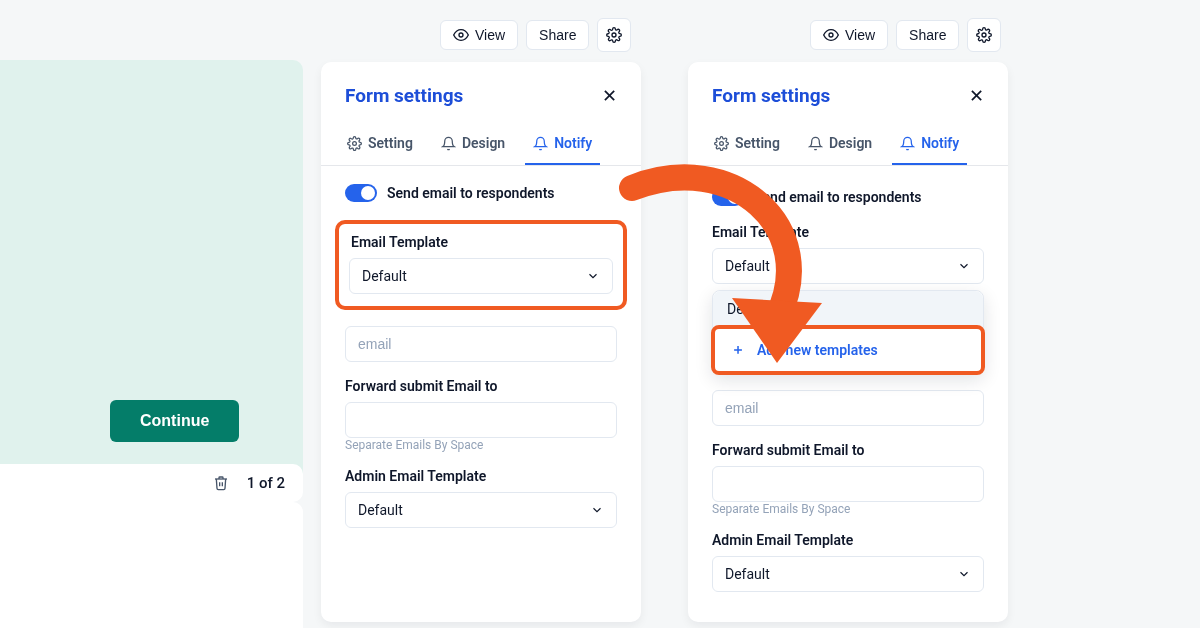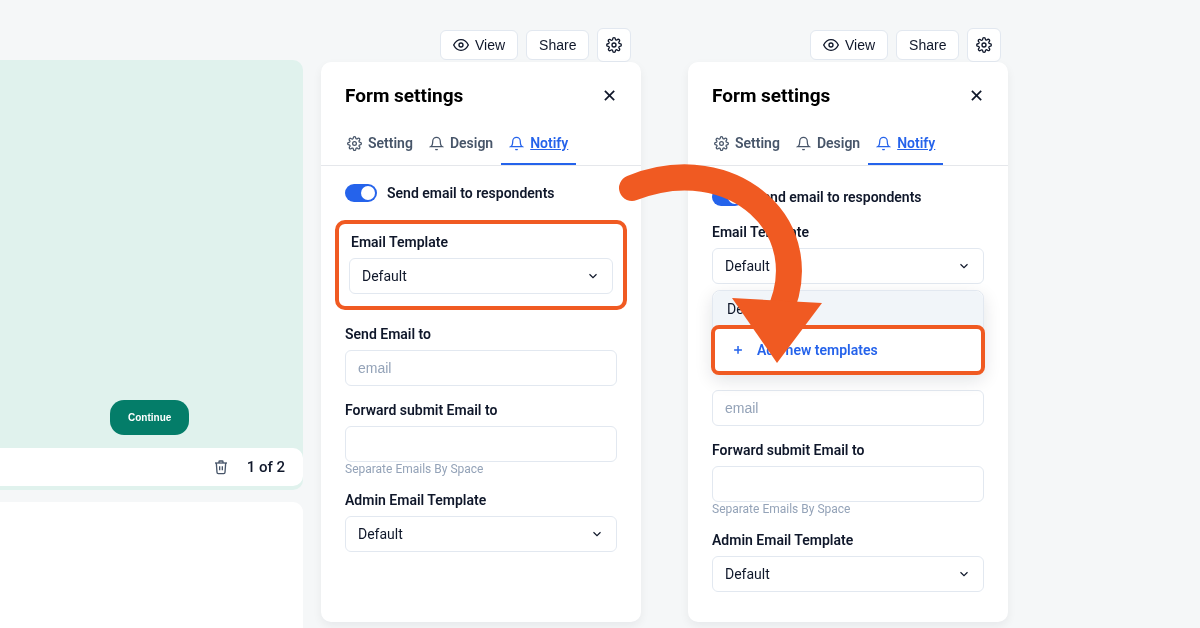--- a/index.html
+++ b/index.html
@@ -7,21 +7,21 @@
     font-family: -apple-system, BlinkMacSystemFont, "Segoe UI", Roboto, Helvetica, Arial, sans-serif;
     background: #f5f7f8;
     width: 1200px;
     height: 628px;
     overflow: hidden;
     position: relative;
     color: #0f172a;
   }
   .toolbar {
     position: absolute;
-    top: 28px;
+    top: 18px;
     display: flex;
     gap: 8px;
     align-items: center;
   }
   .toolbar.tb-left { left: 440px; }
   .toolbar.tb-right { left: 810px; }
   .btn {
     background: #fff;
     border: 1px solid #e2e8f0;
     border-radius: 6px;
@@ -53,49 +53,49 @@
   .panel.p-right { left: 688px; top: 62px; height: 560px; }
   .panel-header {
     display: flex;
     justify-content: space-between;
     align-items: center;
     padding: 22px 24px 12px 24px;
   }
   .panel-title {
     font-size: 19px;
     font-weight: 700;
-    color: #000000;
+    color: #1d4ed8;
   }
   .close-x {
     font-size: 18px;
     color: #0f172a;
     cursor: pointer;
     line-height: 1;
   }
   .tabs {
     display: flex;
     border-bottom: 1px solid #e5e7eb;
     padding: 0 18px;
+    gap: 12px;
     margin-top: 6px;
   }
   .tab {
     display: flex;
     align-items: center;
     gap: 6px;
     padding: 10px 8px 12px 8px;
     font-size: 14px;
     font-weight: 600;
     color: #475569;
     cursor: pointer;
     border-bottom: 2px solid transparent;
   }
   .tab.active {
     color: #2563eb;
     border-bottom-color: #2563eb;
-    text-decoration: underline;
   }
   .tab svg { flex-shrink: 0; }
   .body-section { padding: 18px 24px 0 24px; }
   .p-right .body-section { padding-top: 22px; }
   .toggle-row {
     display: flex;
     align-items: center;
     gap: 10px;
     margin-bottom: 18px;
   }
@@ -201,31 +201,31 @@
     height: 430px;
     background: #e0f2ed;
     border-radius: 0 10px 10px 0;
   }
   .continue-btn {
     position: absolute;
     left: 110px;
     top: 400px;
     background: #047d69;
     color: #fff;
-    font-size: 10px;
+    font-size: 16px;
     font-weight: 600;
     border: none;
-    border-radius: 14px;
-    padding: 12px 18px;
+    border-radius: 6px;
+    padding: 12px 30px;
     cursor: pointer;
   }
   .page-footer-strip {
     position: absolute;
     left: 0;
-    top: 448px;
+    top: 464px;
     width: 303px;
     height: 38px;
     background: #fff;
     display: flex;
     align-items: center;
     justify-content: flex-end;
     gap: 18px;
     padding-right: 18px;
     border-radius: 0 10px 10px 0;
   }
@@ -362,21 +362,20 @@
         <span>
             <svg class="i" width="14" height="14" viewBox="0 0 24 24" fill="none" stroke="#0f172a" stroke-width="2">
               <polyline points="6 9 12 15 18 9"></polyline>
             </svg>
           </span>
       </div>
     </div>
 
 
     <div class="group">
-      <label class="field-label">Send Email to</label>
       <input class="text-input" placeholder="email" style="">
     </div>
 
     <div class="group">
       <label class="field-label">Forward submit Email to</label>
       <input class="text-input" style="">
       <div class="helper">Separate Emails By Space</div>
     </div>
 
     <div class="group">

